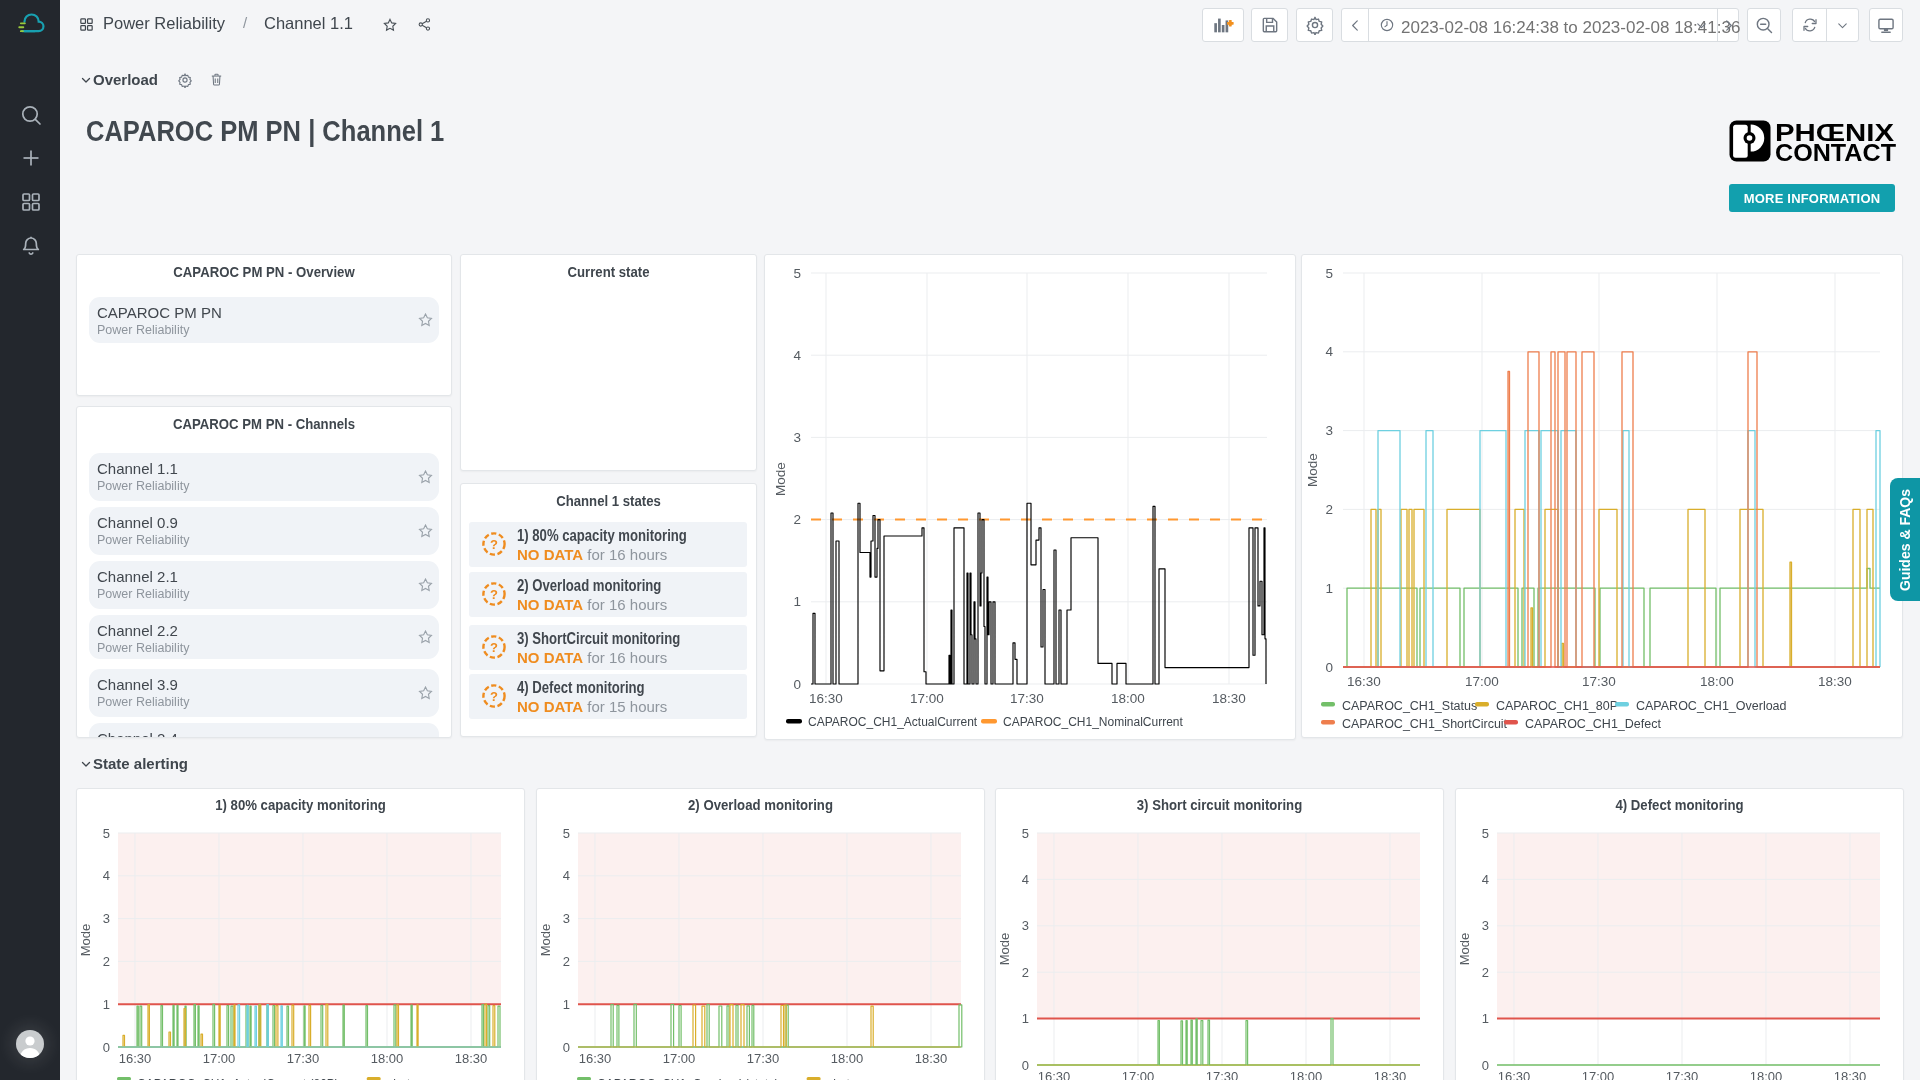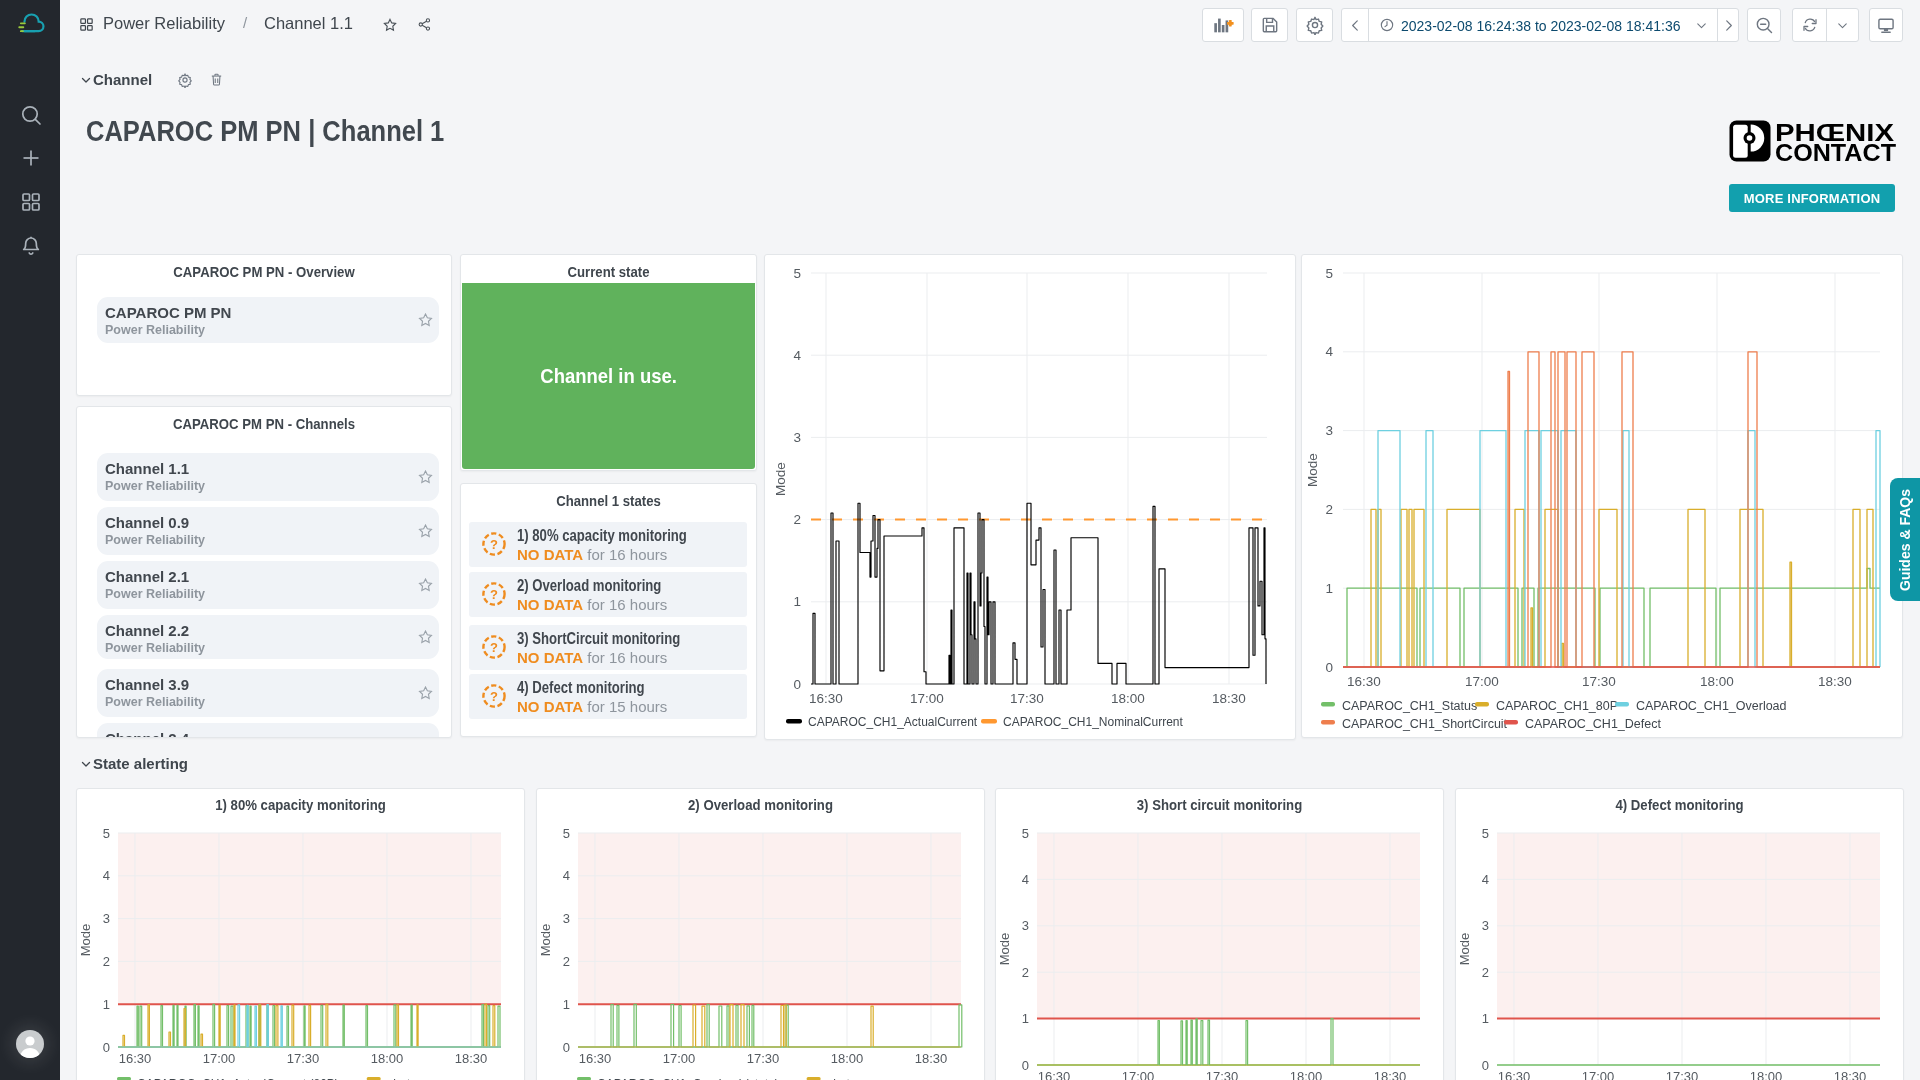--- a/index.html
+++ b/index.html
@@ -2,21 +2,21 @@
 <html><head><meta charset="utf-8"><title>Channel 1.1</title>
 <style>
 * { margin:0; padding:0; box-sizing:border-box; }
 html,body { width:1920px; height:1080px; overflow:hidden; font-family:"Liberation Sans", sans-serif; background:#f4f5f7; }
 .abs { position:absolute; }
 #sidebar { position:absolute; left:0; top:0; width:60px; height:1080px; background:#23272d; }
 .card { position:absolute; background:#fff; border:1px solid #e3e6e9; border-radius:3px; box-shadow:0 1px 2px rgba(0,0,0,0.04); }
 .ptitle { text-align:center; font-weight:bold; font-size:15.5px; color:#3f464d; padding-top:8px; transform:scaleX(0.85); }
 .tbtn { position:absolute; top:8px; height:34px; background:#fff; border:1px solid #d9dde1; border-radius:3px; display:flex; align-items:center; justify-content:center; color:#6e7681; }
 .tbtn svg { stroke:#6e7681; }
-.litem { position:absolute; left:20px; right:12px; background:#f0f3f7; border-radius:11px;font-weight:bold; }
+.litem { position:absolute; left:12px; right:12px; background:#f0f3f7; border-radius:11px; }
 .lname { position:absolute; left:8px; top:7px; font-size:15px; color:#41474e; }
 .lsub { position:absolute; left:8px; top:26px; font-size:12.5px; color:#8e959d; }
 .lstar { position:absolute; right:5px; top:50%; transform:translateY(-50%); }
 .sitem { position:absolute; left:8px; right:9px; height:45px; background:#f0f3f7; border-radius:3px; }
 .stitle { position:absolute; left:48px; top:5px; font-size:16px; font-weight:bold; color:#41474e; transform:scaleX(0.82); transform-origin:left; white-space:nowrap; }
 .ssub { position:absolute; left:48px; top:24px; font-size:15px; color:#8e959d; white-space:nowrap; }
 .nodata { color:#ef8c1f; font-weight:bold; }
 .shead { position:absolute; font-size:15px; font-weight:bold; color:#3f464d; }
 </style></head>
 <body>
@@ -105,21 +105,21 @@
 <div class="tbtn" style="left:1341px;width:398px;padding:0">
   <div style="position:absolute;left:0;top:0;width:27px;height:32px;border-right:1px solid #d9dde1;display:flex;align-items:center;justify-content:center">
       <svg width="17" height="17" viewBox="0 0 24 24" fill="none" stroke-width="1.7" style="">
         <path d="M14.5 5.5L8 12l6.5 6.5" stroke-linecap="round" stroke-linejoin="round"></path>
       </svg>
     </div>
   <div style="position:absolute;left:37px;top:8px"><svg width="16" height="16" viewBox="0 0 24 24" fill="none" stroke-width="1.7" style="">
         <circle cx="12" cy="12" r="8.5"></circle>
         <path d="M12 7v5.2l-3 2.2" stroke-linecap="round"></path>
       </svg></div>
-  <div style="position:absolute;left:59px;top:9px;font-size:14px;color:#0c4a6e;white-space:nowrap">2023-02-08 16:24:38 to 2023-02-08 18:41:36</div>
+  <div style="position:absolute;left:59px;top:9px;font-size:17px;color:#737373;white-space:nowrap">2023-02-08 16:24:38 to 2023-02-08 18:41:36</div>
   <div style="position:absolute;left:352px;top:9px"><svg width="15" height="15" viewBox="0 0 24 24" fill="none" stroke-width="1.7" style="">
         <path d="M6 9.5l6 6 6-6" stroke-linecap="round" stroke-linejoin="round"></path>
       </svg></div>
   <div style="position:absolute;right:0;top:0;width:21px;height:32px;border-left:1px solid #d9dde1;display:flex;align-items:center;justify-content:center">
       <svg width="17" height="17" viewBox="0 0 24 24" fill="none" stroke-width="1.7" style="">
         <path d="M9.5 5.5L16 12l-6.5 6.5" stroke-linecap="round" stroke-linejoin="round"></path>
       </svg>
     </div>
 </div>
 <div class="tbtn" style="left:1747px;width:34px">
@@ -148,21 +148,21 @@
     <svg width="20" height="20" viewBox="0 0 24 24" fill="none" stroke-width="1.7" style="">
       <rect x="3.5" y="5" width="17" height="11.5" rx="1.5"></rect>
       <rect x="9.5" y="16.5" width="5" height="2.8" fill="currentColor" stroke="none"></rect>
       <line x1="7" y1="20.6" x2="17" y2="20.6" stroke-linecap="round"></line>
     </svg>
   </div>
 
 <svg width="14" height="14" viewBox="0 0 24 24" fill="none" stroke-width="1.7" style="position:absolute;left:79px;top:73px;stroke:#3f464d;stroke-width:2.2">
     <path d="M6 9.5l6 6 6-6" stroke-linecap="round" stroke-linejoin="round"></path>
   </svg>
-<div class="shead" style="left:93px;top:71px">Channel</div>
+<div class="shead" style="left:93px;top:71px">Overload</div>
 <svg width="16" height="16" viewBox="0 0 24 24" fill="none" stroke-width="1.7" style="position:absolute;left:177px;top:72px;stroke:#6e7681">
     <circle cx="12" cy="12" r="3.1"></circle>
     <path d="M12 2.8l1.2 2.7 2.9-.6 1 2.8 2.9.5-.6 2.9 2 2.2-2 2.2.6 2.9-2.9.5-1 2.8-2.9-.6-1.2 2.7-1.2-2.7-2.9.6-1-2.8-2.9-.5.6-2.9-2-2.2 2-2.2-.6-2.9 2.9-.5 1-2.8 2.9.6z" stroke-linejoin="round"></path>
   </svg>
 <svg width="15" height="15" viewBox="0 0 24 24" fill="none" stroke-width="1.7" style="position:absolute;left:209px;top:72px;stroke:#6e7681">
     <path d="M4.5 6.5h15"></path>
     <path d="M9.5 6V4.5a1 1 0 011-1h3a1 1 0 011 1V6"></path>
     <path d="M6.5 6.5l.8 13a1.5 1.5 0 001.5 1.4h6.4a1.5 1.5 0 001.5-1.4l.8-13"></path>
     <line x1="10" y1="10.5" x2="10" y2="17.5"></line>
     <line x1="14" y1="10.5" x2="14" y2="17.5"></line>
@@ -228,23 +228,20 @@
         <path d="M12 3.6l2.6 5.3 5.8.85-4.2 4.1 1 5.8L12 16.9l-5.2 2.75 1-5.8-4.2-4.1 5.8-.85z"></path>
       </svg>
 </div>
   <div class="litem" style="top:316px;height:48px">
 <div class="lname">Channel 2.4</div>
 
 </div>
 </div>
 <div class="card" style="left:460px;top:254px;width:297px;height:217px">
   <div class="ptitle">Current state</div>
-  <div style="position:absolute;left:1px;top:28px;right:1px;bottom:1px;background:#60b25c;border-radius:0 0 3px 3px;display:flex;align-items:center;justify-content:center">
-    <span style="color:#fff;font-size:21px;font-weight:bold;transform:scaleX(0.88)">Channel in use.</span>
-  </div>
 </div>
 <div class="card" style="left:460px;top:483px;width:297px;height:254px">
   <div class="ptitle">Channel 1 states</div>
   <div class="sitem" style="top:38px">
 <div style="position:absolute;left:12px;top:9px"><svg width="26" height="26" viewBox="0 0 26 26">
           <circle cx="13" cy="13" r="10.6" fill="none" stroke="#ef8c1f" stroke-width="2.4" stroke-dasharray="5.2 2.6"></circle>
           <text x="13" y="17.6" text-anchor="middle" font-size="13" font-weight="bold" fill="#ef8c1f" font-family="Liberation Sans, sans-serif">?</text>
         </svg></div>
 <div class="stitle">1) 80% capacity monitoring</div>
 <div class="ssub"><span class="nodata">NO DATA</span> for 16 hours</div>

